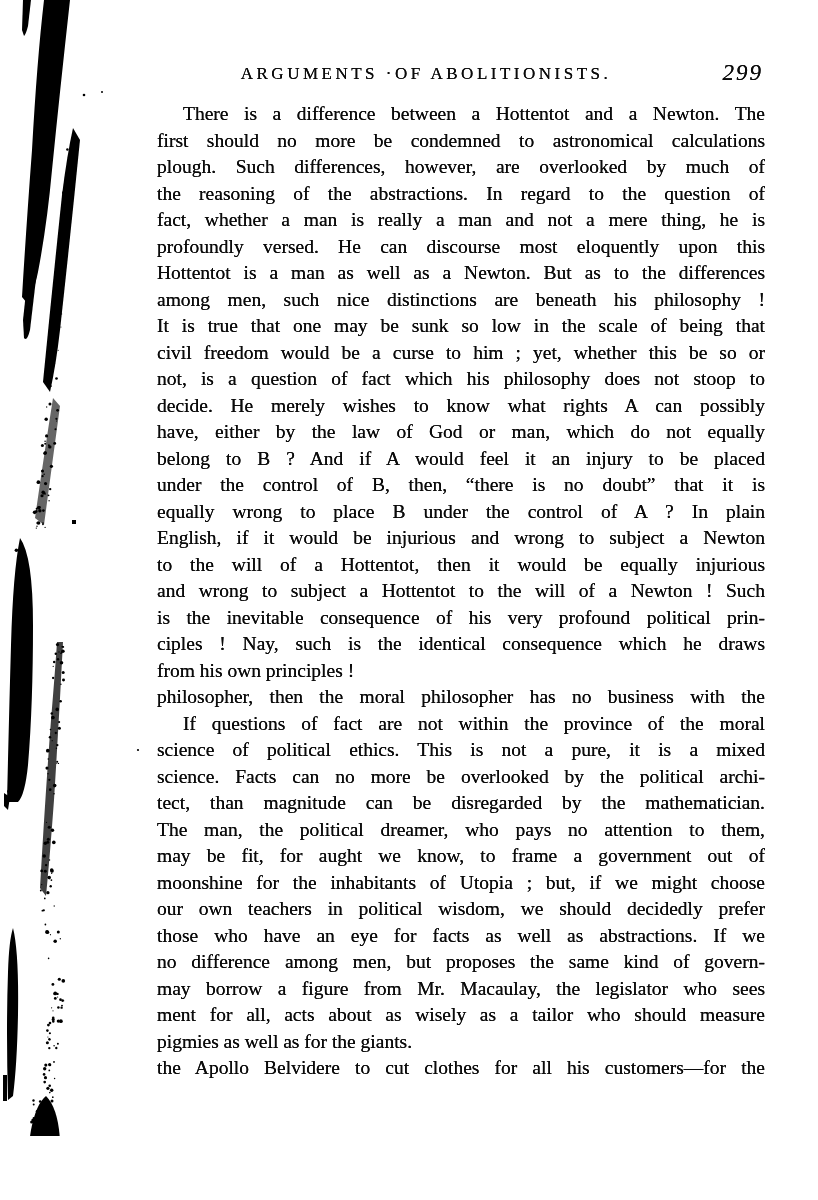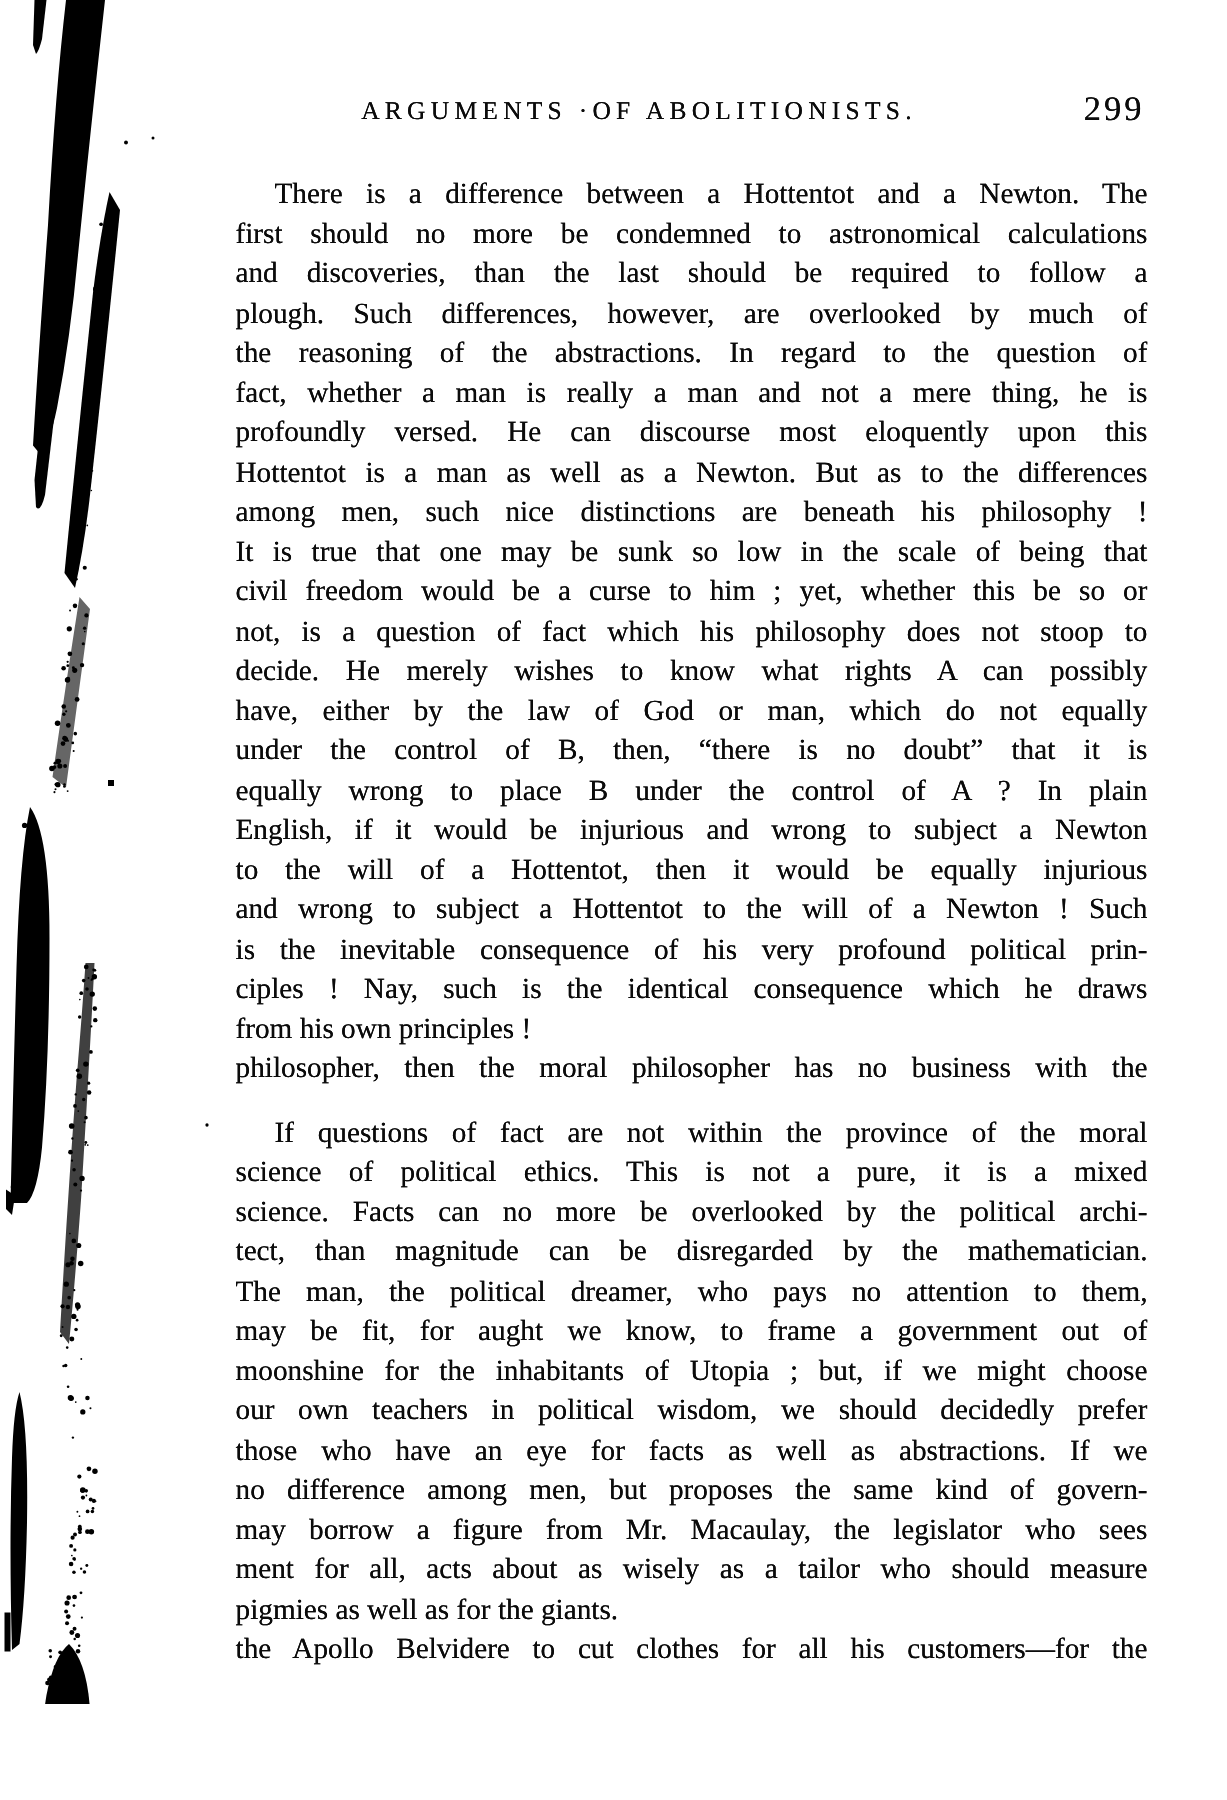--- a/index.html
+++ b/index.html
@@ -42,39 +42,40 @@
     white-space: nowrap;
     text-shadow: 0 0 0.4px currentColor;
   }
   .page-number {
     position: absolute;
     right: 2px;
     top: 0;
     font-size: 23px;
     letter-spacing: 2px;
     text-shadow: 0 0 0.4px currentColor;
+    font-style: italic;
   }
   .page-body {
     position: absolute;
     left: 157px;
     top: 101px;
     width: 608px;
   }
   .paragraph { margin: 0; }
   .text-line {
     font-size: 19.5px;
     line-height: 26.5px;
     height: 26.5px;
     overflow: hidden;
     text-align: justify;
     text-align-last: justify;
     text-shadow: 0 0 0.35px currentColor;
     white-space: nowrap;
   }
-  .text-line.first { text-indent: 26px; margin-top: 16px; }
+  .text-line.first { text-indent: 26px; }
   .text-line.last  { text-align-last: left; white-space: normal; }
 </style>
 </head>
 <body>
 
 <div class="page" style="--ink: #0b0b0b; --paper: #ffffff;">
 
   <svg class="smudge" id="smudge-svg" viewBox="0 0 150 1200" xmlns="http://www.w3.org/2000/svg" aria-hidden="true">
     <g fill="#000000">
       <path d="M23,0 L31,0 L28,26 Q26,34 24,36 L22,30 Z"></path>
@@ -439,32 +440,32 @@
 
   <div class="page-header">
     <div class="running-title">ARGUMENTS ·OF ABOLITIONISTS.</div>
     <div class="page-number">299</div>
   </div>
 
   <div class="page-body" id="page-body">
       <div class="paragraph">
         <div class="text-line first">There is a difference between a Hottentot and a Newton.  The</div>
         <div class="text-line">first should no more be condemned to astronomical calculations</div>
-        <div class="text-line">and discoveries, than the last should be required to follow a</div>
         <div class="text-line">plough.  Such differences, however, are overlooked by much of</div>
         <div class="text-line">the reasoning of the abstractions.  In regard to the question of</div>
         <div class="text-line">fact, whether a man is really a man and not a mere thing, he is</div>
         <div class="text-line">profoundly versed.  He can discourse most eloquently upon this</div>
         <div class="text-line">Hottentot is a man as well as a Newton.  But as to the differences</div>
         <div class="text-line">among men, such nice distinctions are beneath his philosophy !</div>
         <div class="text-line">It is true that one may be sunk so low in the scale of being that</div>
         <div class="text-line">civil freedom would be a curse to him ; yet, whether this be so or</div>
         <div class="text-line">not, is a question of fact which his philosophy does not stoop to</div>
         <div class="text-line">decide.  He merely wishes to know what rights A can possibly</div>
         <div class="text-line">have, either by the law of God or man, which do not equally</div>
+        <div class="text-line">belong to B ?  And if A would feel it an injury to be placed</div>
         <div class="text-line">under the control of B, then, “there is no doubt” that it is</div>
         <div class="text-line">equally wrong to place B under the control of A ?  In plain</div>
         <div class="text-line">English, if it would be injurious and wrong to subject a Newton</div>
         <div class="text-line">to the will of a Hottentot, then it would be equally injurious</div>
         <div class="text-line">and wrong to subject a Hottentot to the will of a Newton !  Such</div>
         <div class="text-line">is the inevitable consequence of his very profound political prin-</div>
         <div class="text-line">ciples !  Nay, such is the identical consequence which he draws</div>
         <div class="text-line last">from his own principles !</div>
       </div>
       <div class="paragraph">

